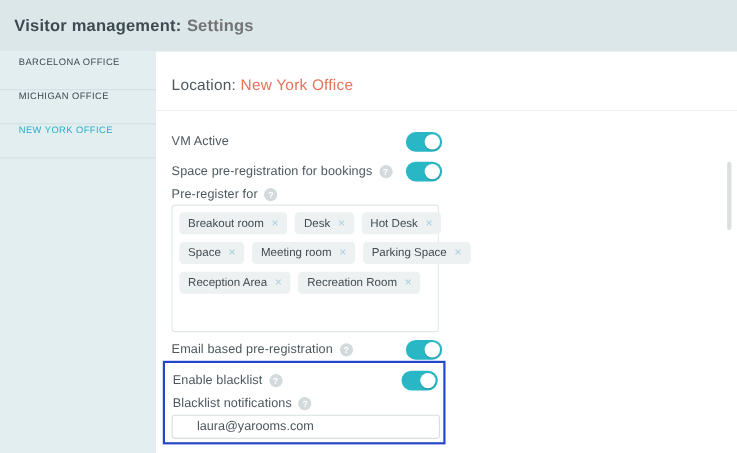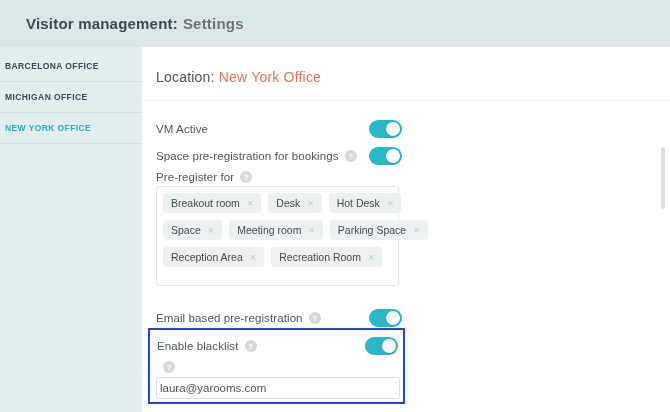--- a/index.html
+++ b/index.html
@@ -2,29 +2,29 @@
 <html><head>
 <meta charset="utf-8">
 <style>
   * { margin:0; padding:0; box-sizing:border-box; }
   html,body { width:670px; height:412px; overflow:hidden;
     font-family:"Liberation Sans", sans-serif; background:#fff; }
   .stage { position:relative; width:670px; height:412px; background:#fff; }
 
   
   .header { position:absolute; left:0; top:0; width:670px; height:47px;
-    background:#dbe7e9; display:flex; align-items:center; padding-left:26px; }
+    background:#dbe7e9; display:flex; align-items:center; padding-left:13px; }
   .header .t1 { font-size:15px; font-weight:600; color:#3d4a52; letter-spacing:.2px; }
   .header .t2 { font-size:15px; font-weight:600; color:#737373; margin-left:5px; letter-spacing:.2px; }
 
   
   .sidebar { position:absolute; left:0; top:47px; width:142px; height:365px;
     background:#e3eef0; padding-top:4px; }
-  .side-item { height:31px; display:flex; align-items:center; padding-left:5px;
-    border-bottom:1px solid #d2e0e3; font-size:8.5px; font-weight:bold;
+  .side-item { height:31px; display:flex; align-items:flex-start; padding-left:17px;
+    border-bottom:1px solid #d2e0e3; font-size:8.5px; font-weight:normal;
     letter-spacing:.4px; color:#3d4a52; cursor:pointer; }
   .side-item.active { color:#29aec6; }
 
   
   .main { position:absolute; left:142px; top:47px; width:528px; height:365px; background:#fff; }
   .page-title { position:absolute; left:14px; top:22px; font-size:14px; color:#4d575d; letter-spacing:.2px; }
   .page-title .hl { color:#e8705a; }
   .title-rule { position:absolute; left:0; top:53px; width:528px; height:1px; background:#edf1f2; }
 
   .lbl { font-size:11.5px; color:#4d585e; letter-spacing:.1px; }
@@ -35,35 +35,35 @@
 
   .help { display:inline-flex; width:12px; height:12px; border-radius:50%;
     background:#d3dadc; color:#fff; font-size:8px; font-weight:bold;
     align-items:center; justify-content:center; margin-left:6px; cursor:pointer; }
 
   .toggle { width:33px; height:18px; border-radius:9px; background:#29b6c5;
     position:relative; cursor:pointer; flex:0 0 auto; }
   .toggle .knob { position:absolute; right:2px; top:2px; width:14px; height:14px;
     border-radius:50%; background:#fff; box-shadow:0 1px 1px rgba(0,0,0,.15); }
 
-  .tagbox { position:absolute; left:14px; top:139px; width:243px; height:100px;
+  .tagbox { position:absolute; left:14px; top:139px; width:243px; height:116px;
     background:#fff; border:1px solid #e2e8e9; border-radius:3px; padding:6px; }
   .tagrow { display:flex; margin-bottom:7px; }
   .tag { display:inline-flex; align-items:center; background:#edf1f1; border-radius:4px;
     padding:4px 8px; margin-right:7px; font-size:10.5px; color:#414c52; white-space:nowrap; }
   .tag .x { color:#a8d0e0; font-size:11px; margin-left:7px; cursor:pointer; line-height:1; }
 
   .bl-box { position:absolute; left:6px; top:281px; width:257px; height:76px;
     border:2px solid #2546c9; background:#fff; }
   .bl-row { position:absolute; left:7px; top:3px; width:241px; height:26px;
     display:flex; align-items:center; justify-content:space-between; }
   .bl-label { position:absolute; left:7px; top:31px; display:flex; align-items:center; }
   .bl-input { position:absolute; left:6px; top:47px; width:244px; height:22px;
     border:1px solid #d8dee0; border-radius:3px; font-size:11.5px; color:#4a555b;
-    padding:0 3px; font-family:"Liberation Sans", sans-serif; background:#fff; }
+    padding:0 22px; font-family:"Liberation Sans", sans-serif; background:#fff; }
 
   .scroll-thumb { position:absolute; right:5px; top:100px; width:4px; height:62px;
     background:#dcdfe0; border-radius:2px; }
 </style>
 </head>
 <body>
 
 <div class="stage">
 
   <div class="header">
@@ -172,20 +172,21 @@
       <div class="bl-row">
         <div class="row-left">
           <span class="lbl">Enable blacklist</span>
           <span class="help">?</span>
         </div>
         <div class="toggle">
             <div class="knob"></div>
           </div>
       </div>
       <div class="bl-label">
+        <span class="lbl">Blacklist notifications</span>
         <span class="help">?</span>
       </div>
       <input class="bl-input" type="text" value="laura@yarooms.com" style="">
     </div>
 
     <div class="scroll-thumb"></div>
   </div>
 
 </div>
 

